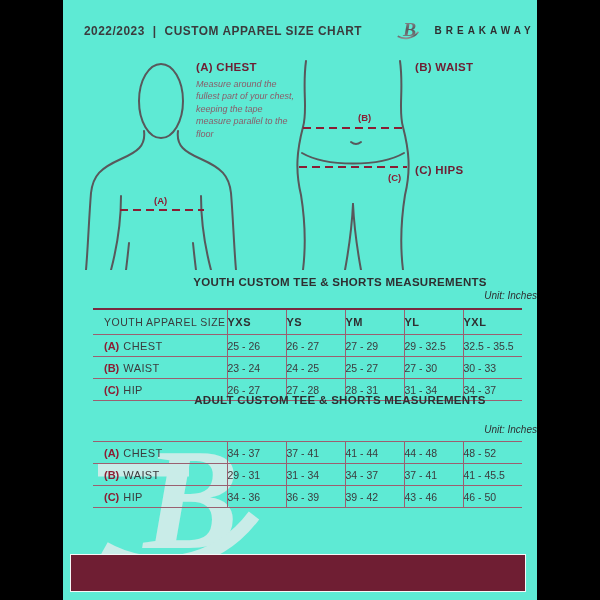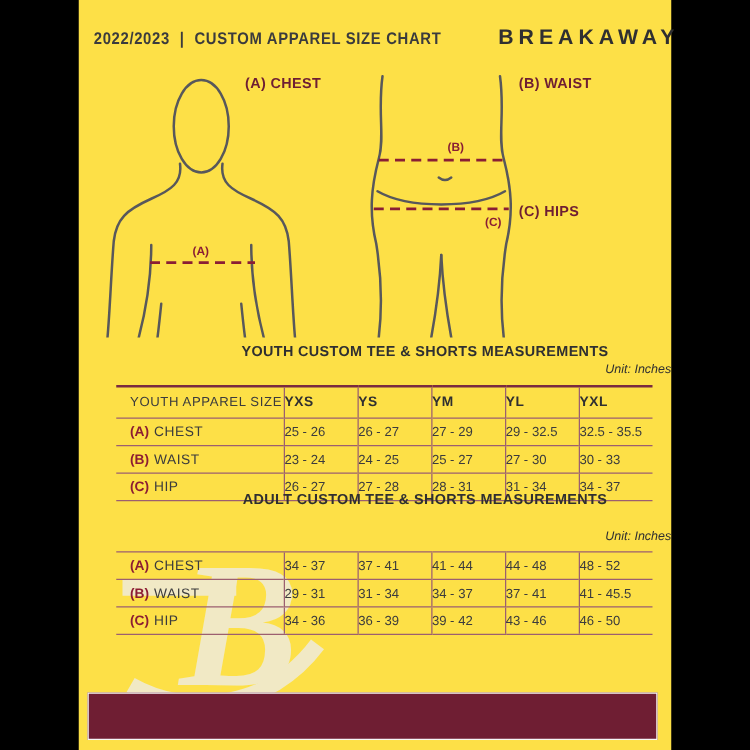--- a/index.html
+++ b/index.html
@@ -2,36 +2,36 @@
 <html><head>
 <meta charset="utf-8">
 <style>
   html,body{margin:0;padding:0;}
   body{
     width:600px;height:600px;position:relative;overflow:hidden;
     background:#000;font-family:"Liberation Sans",sans-serif;
   }
   .page{
     position:absolute;left:63px;top:0;width:474px;height:600px;
-    background:#fde047;
+    background:#5eead4;
   }
   
   .header{
     position:absolute;left:0;top:17px;width:100%;height:26px;
     display:flex;align-items:center;justify-content:center;gap:13px;
   }
   .title-group{
     display:inline-flex;gap:9px;align-items:center;
     transform:scaleX(0.88);transform-origin:center;
     font-weight:bold;font-size:13.5px;letter-spacing:0.6px;color:#3b3b3d;
     white-space:nowrap;
   }
   .logo-svg{width:27px;height:24px;display:block;}
   .brand{
-    font-weight:bold;font-size:17px;letter-spacing:4px;color:#2f2f31;white-space:nowrap;
+    font-weight:bold;font-size:10px;letter-spacing:4px;color:#2f2f31;white-space:nowrap;
   }
   
   .fig{position:absolute;}
   .guide-text{position:absolute;}
   .guide-text h3{
     margin:0 0 5px 0;font-size:11.5px;font-weight:bold;color:#6e1e33;letter-spacing:0.3px;
   }
   .guide-text p{
     margin:0;font-size:9px;font-style:italic;color:#8a5b68;line-height:1.38;
   }
@@ -109,20 +109,21 @@
     <path class="outline" d="M48 141 C48 165 44 192 38 215"></path>
     <path class="outline" d="M128 141 C128 165 132 192 138 215"></path>
     <path class="outline" d="M56 188 C55 198 54 207 53 215"></path>
     <path class="outline" d="M120 188 C121 198 122 207 123 215"></path>
     <text class="marker" x="81" y="149">(A)</text>
     <path class="dash" d="M47 155 L131 155"></path>
   </svg>
 
   <div class="guide-text" style="left:133px;top:61px;width:100px;">
     <h3>(A) CHEST</h3>
+    <p>Measure around the fullest part of your chest, keeping the tape measure parallel to the floor</p>
   </div>
 
   <svg class="fig" style="left:233px;top:55px;" width="114" height="215" viewBox="0 0 114 215">
     <path class="outline" d="M10 6 C6 35 12 55 7 72 C1 95 -1 115 5 140 C9 165 10 190 7 215"></path>
     <path class="outline" d="M104 6 C108 35 102 55 107 72 C113 95 115 115 109 140 C105 165 104 190 107 215"></path>
     <path class="outline" d="M55 87 Q60 91 65 87"></path>
     <path class="outline" d="M6 98 C30 112 84 112 108 98"></path>
     <path class="outline" d="M57 149 C56 170 53 193 49 215"></path>
     <path class="outline" d="M57 149 C58 170 61 193 65 215"></path>
     <text class="marker" x="62" y="66">(B)</text>

